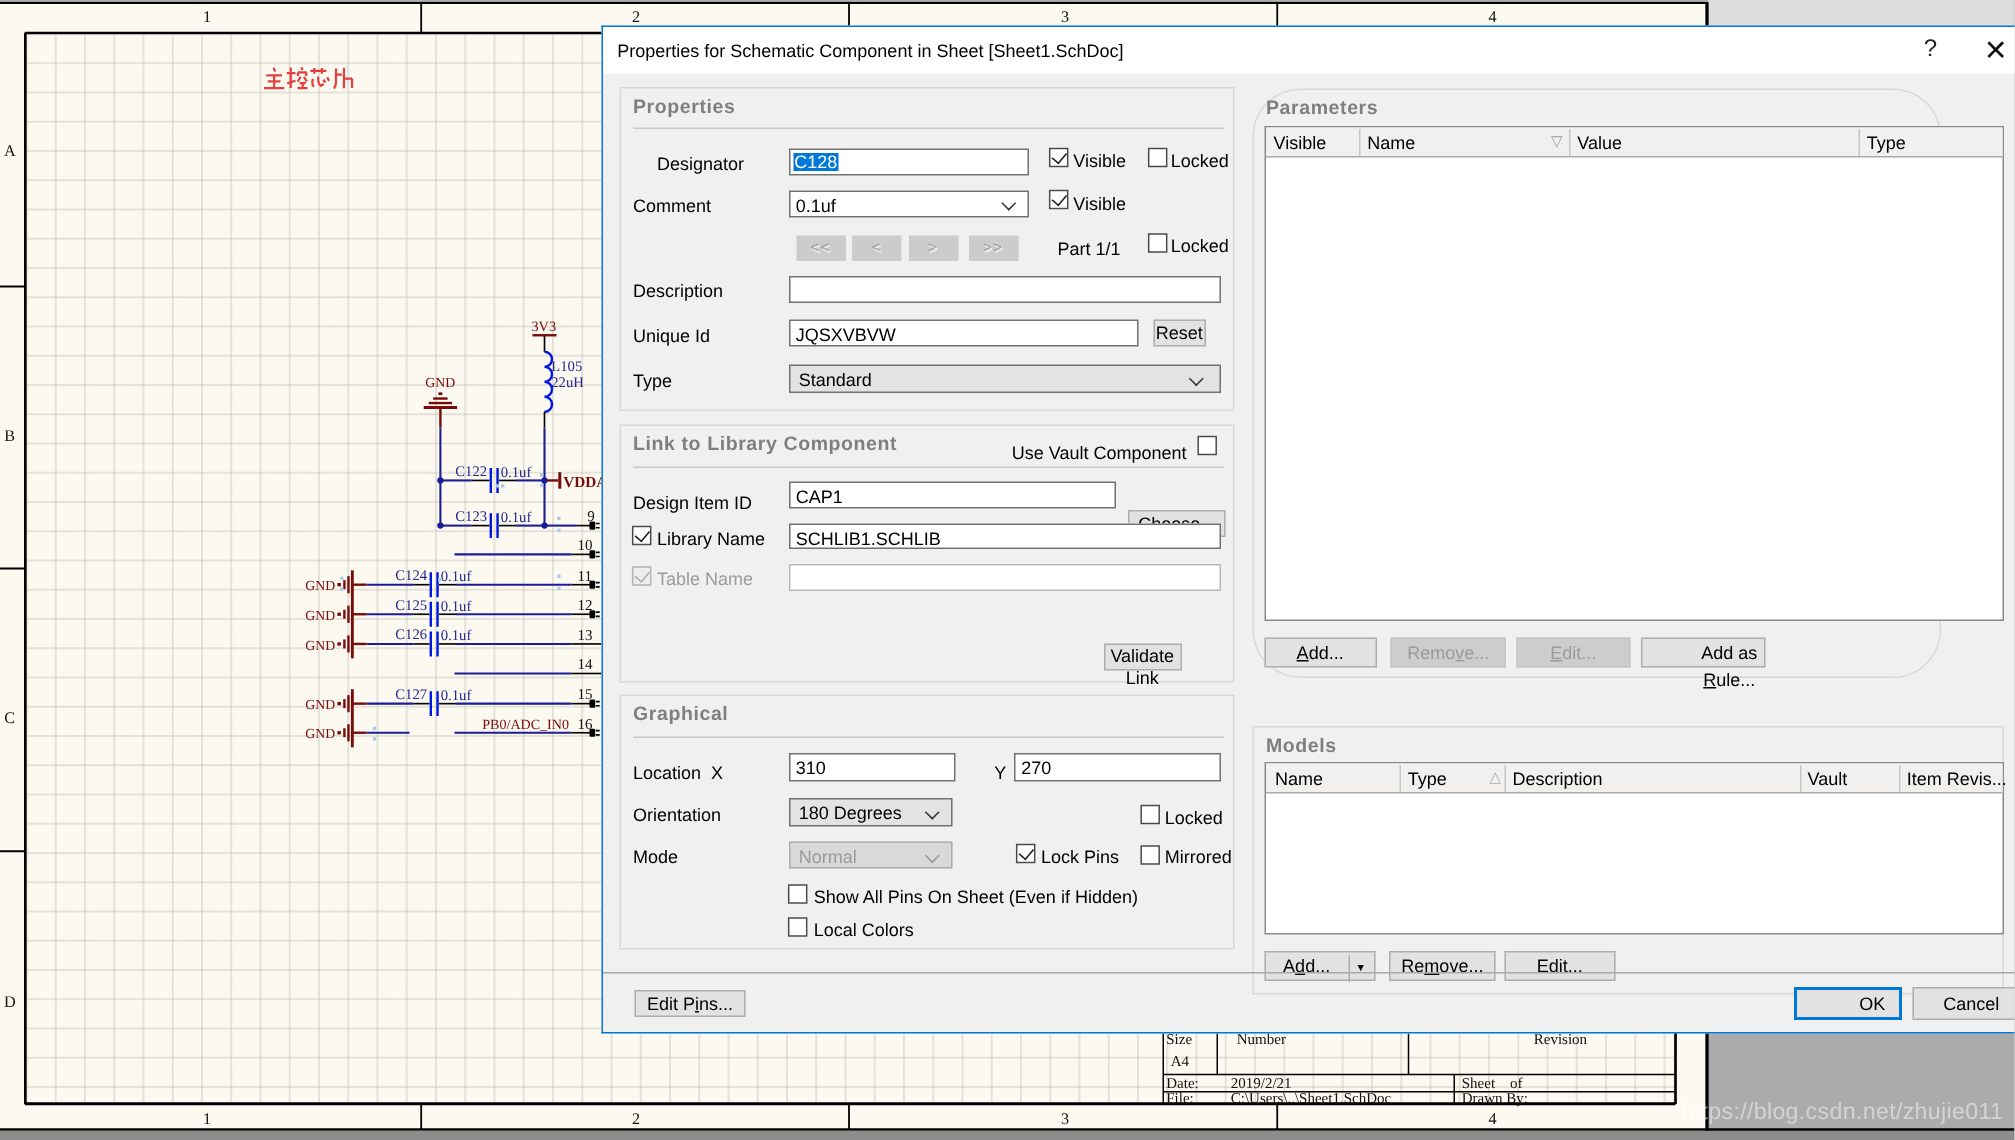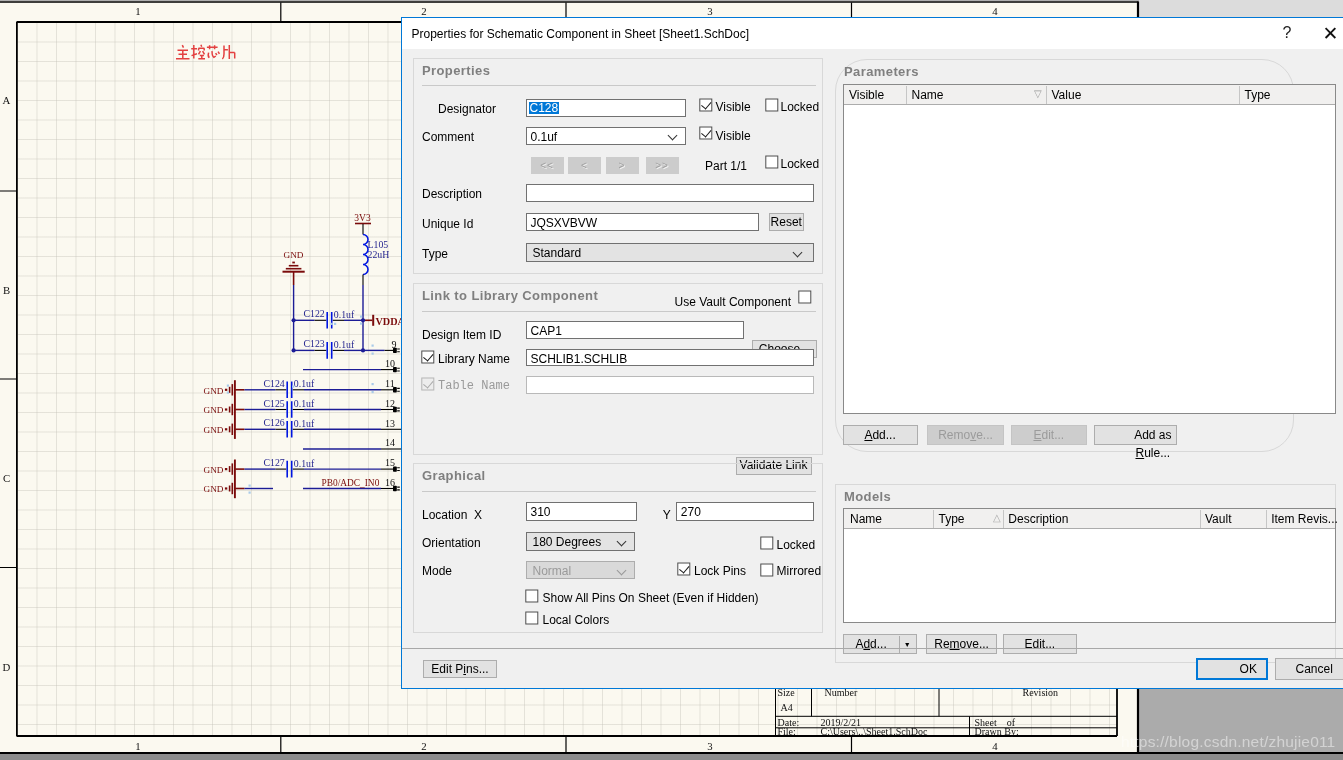--- a/index.html
+++ b/index.html
@@ -325,23 +325,23 @@
 <div class="lbl" style="right:31px; top:11px;">Use Vault Component</div>
 <div class="cb" style="left:385px; top:8.5px;"></div>
 <div class="rule" style="top:27px;"></div>
 <div class="lbl" style="left:8px; top:44px;">Design Item ID</div>
 <div class="inp" style="left:111.5px; top:37.5px; width:218.5px; height:18px;">CAP1</div>
 <div class="btn" style="left:338px; top:56px; width:65px; height:18px; line-height:16px;">Choose...</div>
 <div class="cb ck" style="left:8px; top:68.3px;"></div>
       <div class="lbl" style="left:24px; top:68px;">Library Name</div>
 <div class="inp" style="left:111.5px; top:65.2px; width:288px; height:17.5px;">SCHLIB1.SCHLIB</div>
 <div class="cbd ck" style="left:8px; top:95.5px;"></div>
-      <div class="glbl" style="left:24px; top:95.5px;font-family:Liberation Mono, monospace;">Table Name</div>
+      <div class="glbl" style="left:24px; top:95.5px;">Table Name</div>
 <div class="inp" style="left:111.5px; top:92.3px; width:288px; height:18px; border-color:#B9B9B9;"></div>
-<div class="btn" style="left:321.5px; top:145.5px; width:76px; height:17.5px; line-height:15px;margin-top:28px;">Validate Link</div>
+<div class="btn" style="left:321.5px; top:145.5px; width:52px; height:17.5px; line-height:15px;">Validate Link</div>
 </div>
 <div class="gb" style="left:11.5px; top:444.5px; width:410px; height:170px;">
 <div class="gbt">Graphical</div>
 <div class="rule" style="top:27px;"></div>
 <div class="lbl" style="left:8px; top:44px;">Location&nbsp;&nbsp;X</div>
 <div class="inp" style="left:111.5px; top:38.5px; width:111px; height:18.5px;">310</div>
 <div class="lbl" style="left:248.8px; top:44px;">Y</div>
 <div class="inp" style="left:261.8px; top:38.5px; width:138px; height:18.5px;">270</div>
 <div class="lbl" style="left:8px; top:72px;">Orientation</div>
 <div class="combog" style="left:111.5px; top:68.3px; width:109px; height:19px;">180 Degrees<span class="chev" style="right:9px; top:5px;"></span></div>

